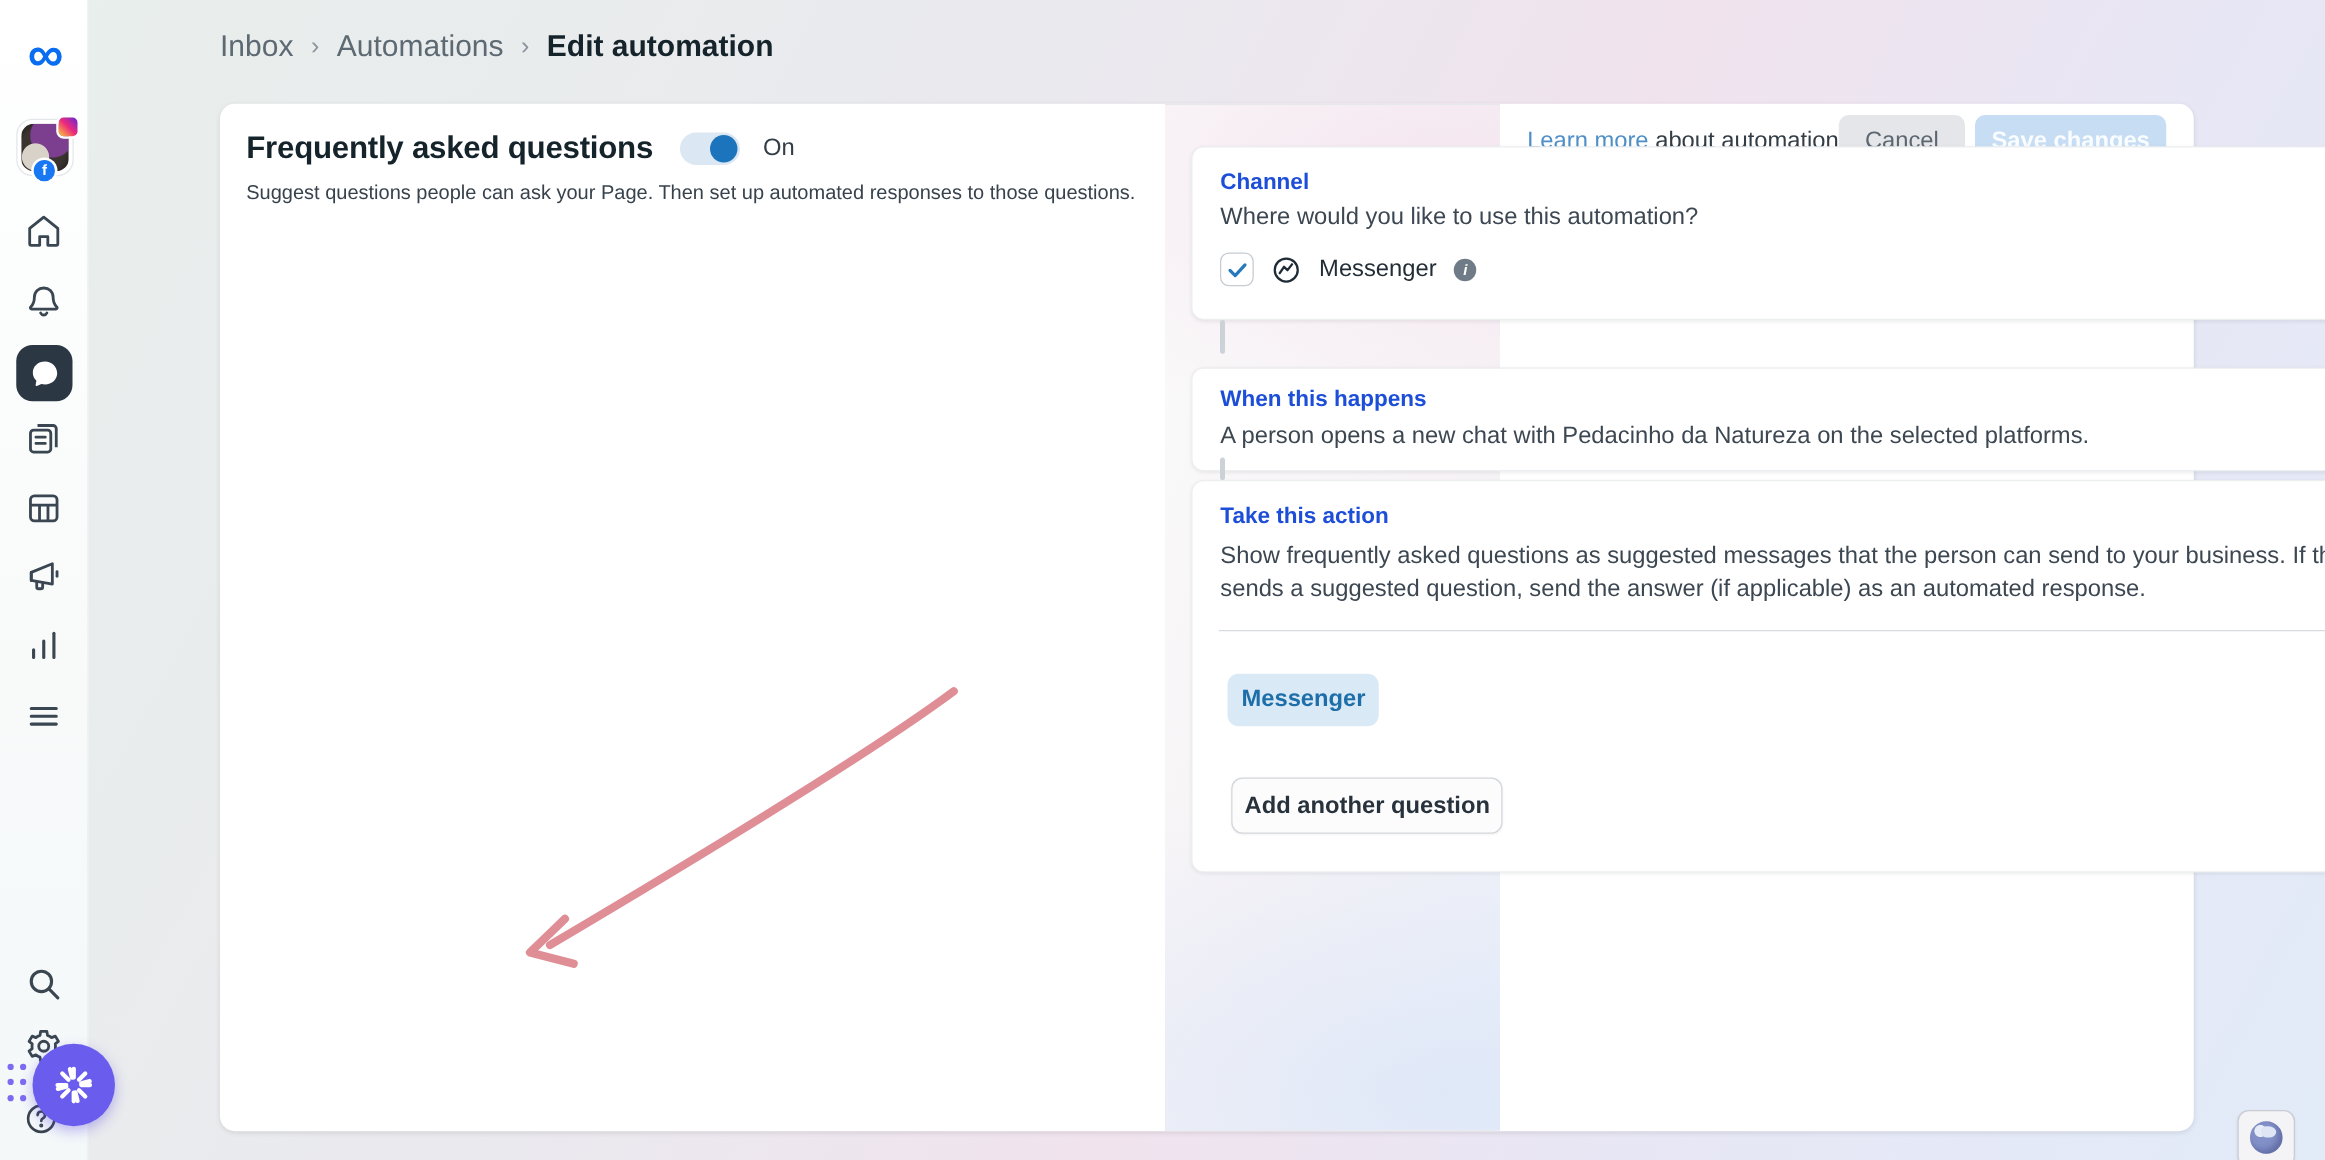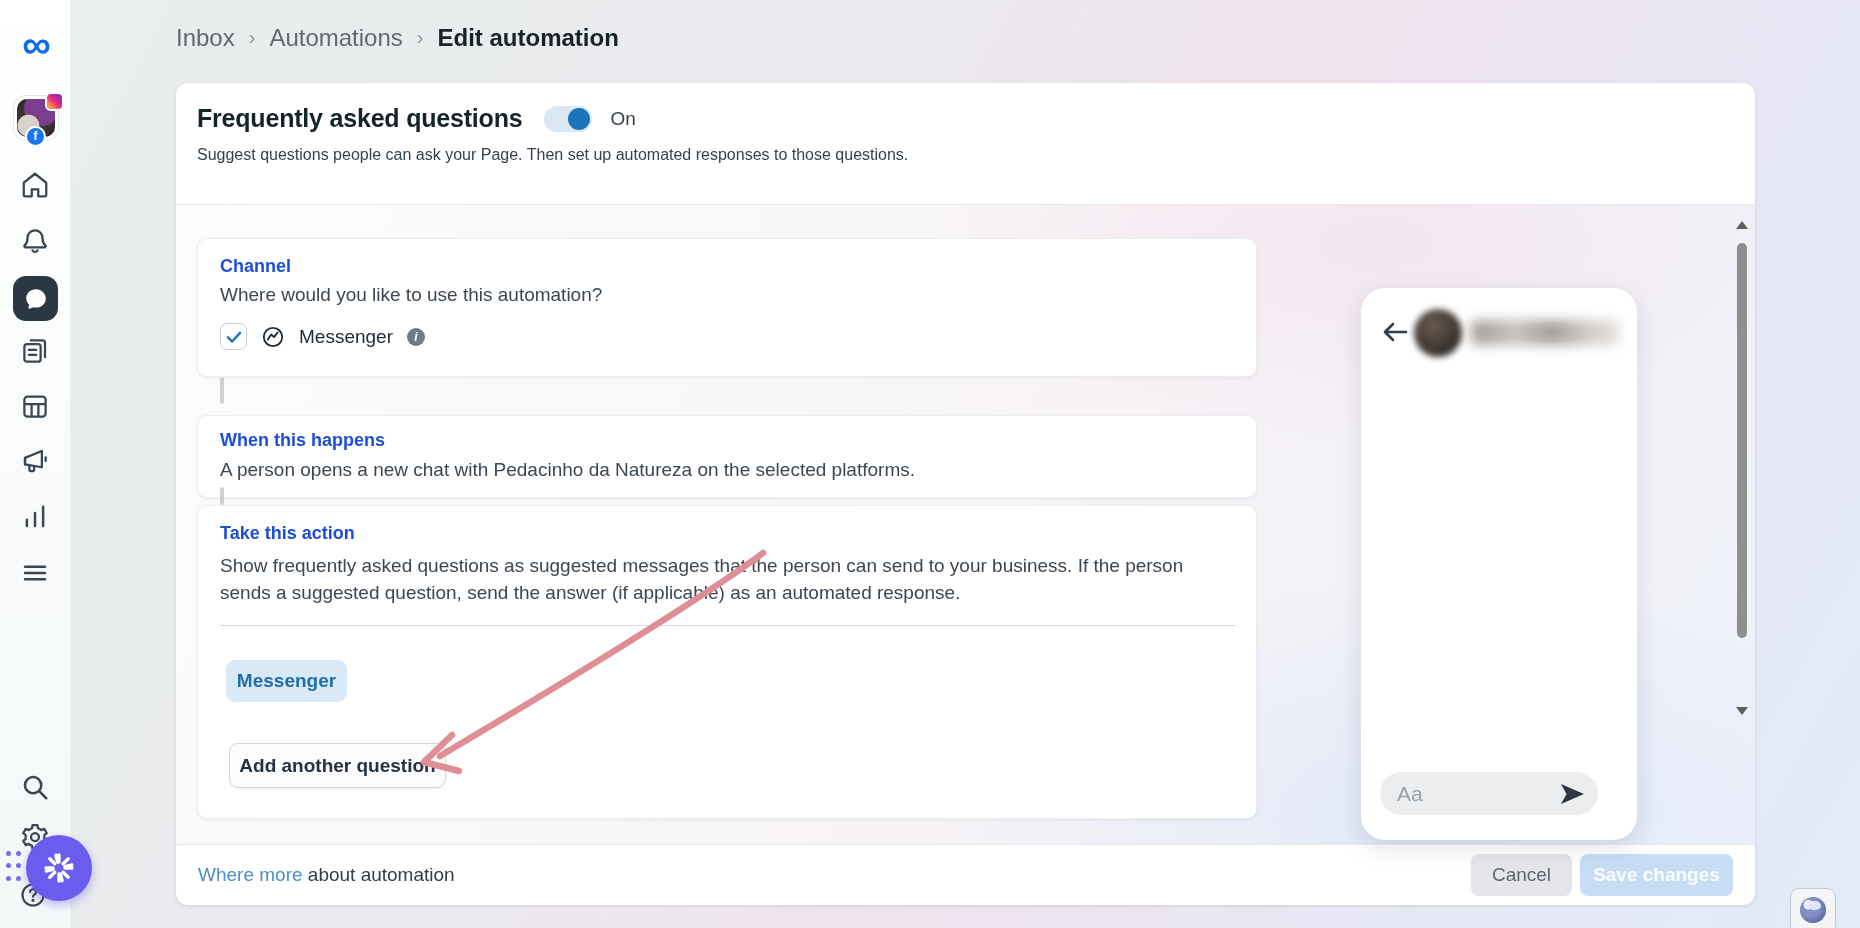--- a/index.html
+++ b/index.html
@@ -41,21 +41,21 @@
   
   .breadcrumb { position:absolute; left:176px; top:24px; display:flex; align-items:center;
     gap:14px; font-size:24px; z-index:2; }
   .crumb { color:#5d6a73; font-weight:normal; }
   .crumb-sep { color:#8a949c; font-size:20px; font-weight:normal; transform:translateY(-1px); }
   .crumb-current { color:#15232b; font-weight:bold; }
 
   
   .main-card { position:absolute; left:176px; top:83px; width:1579px; height:822px;
     background:#fff; border-radius:12px; box-shadow:0 1px 4px rgba(0,0,0,.10); z-index:2;
-    display:flex; flex-direction:column; }
+    display:flex; flex-direction:row; }
   .card-header { height:121px; padding:21px 24px 0 21px; flex:none; }
   .title-row { display:flex; align-items:center; gap:22px; }
   .faq-title { font-size:25px; font-weight:bold; color:#15232b; letter-spacing:-.2px; }
   .toggle { width:48px; height:26px; border-radius:13px; background:#dbe7f3; position:relative; flex:none; }
   .toggle-knob { position:absolute; right:2px; top:2px; width:22px; height:22px; border-radius:50%;
     background:#1b74bc; }
   .toggle-state { font-size:19px; color:#333e48; margin-left:-4px; }
   .faq-desc { margin-top:13px; font-size:16px; color:#37424c; }
 
   .card-content { position:relative; flex:1; border-top:1px solid #e6e8eb; border-bottom:1px solid #e9ebee;
@@ -318,21 +318,21 @@
       </div>
 
       <div class="scrollbar">
         <div class="scroll-up"></div>
         <div class="scroll-thumb"></div>
         <div class="scroll-down"></div>
       </div>
     </div>
 
     <div class="card-footer">
-      <span class="learn-more"><a href="#">Where more</a><span> about automation</span></span>
+      <span class="learn-more"><a href="#">Learn more</a><span> about automation</span></span>
       <div class="footer-btns">
         <button class="btn btn-cancel">Cancel</button>
         <button class="btn btn-save">Save changes</button>
       </div>
     </div>
   </main>
 
   <svg class="annotation">
     <path d="M 763 553 C 700 600, 560 685, 440 756" stroke="#e08e95" stroke-width="6.5" fill="none" stroke-linecap="round"></path>
     <path d="M 452 735 L 424 762 L 459 771" stroke="#e08e95" stroke-width="6.5" fill="none" stroke-linecap="round" stroke-linejoin="round"></path>

